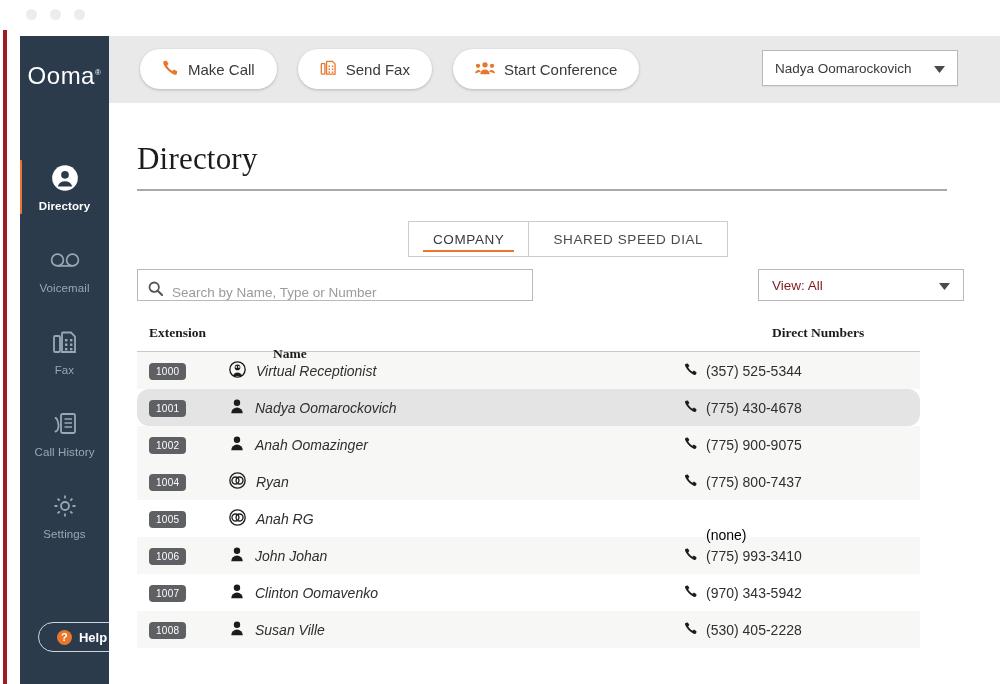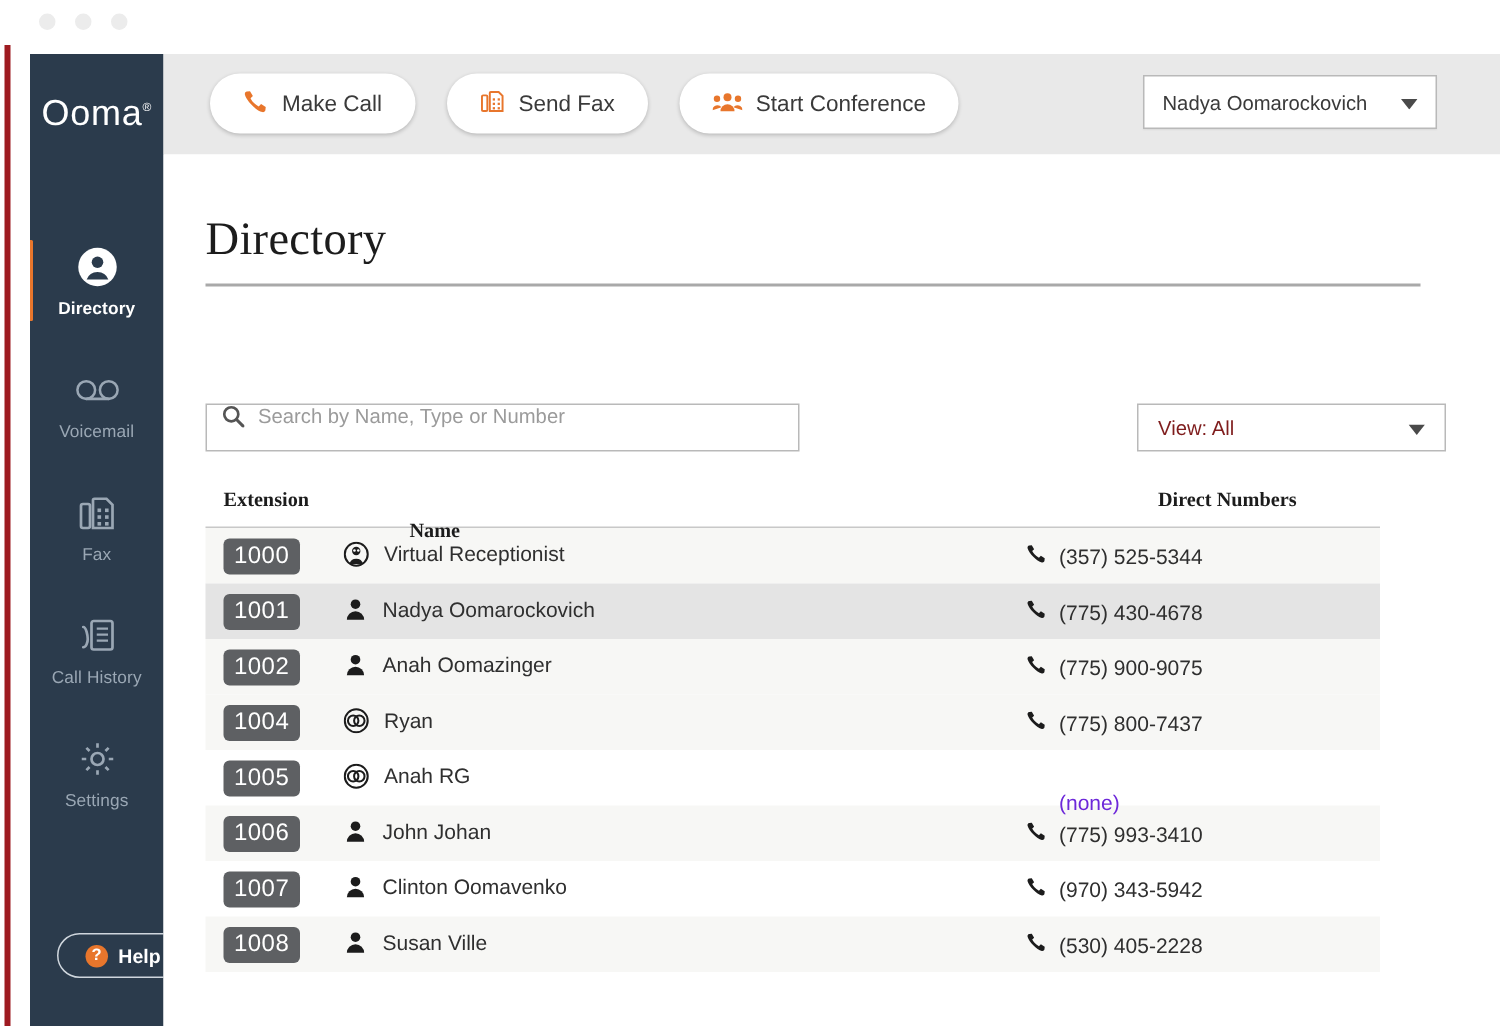--- a/index.html
+++ b/index.html
@@ -89,21 +89,21 @@
     border:1px solid #cccccc; background:#fff; margin-left:-1px;
   }
   .tab.active { border-color:#cccccc; position:relative; color:#3b3b3b; }
   .tab.active::after {
     content:""; position:absolute; left:14px; right:14px; bottom:4px; height:2px; background:#e8762c;
   }
 
   
   .search-box {
     position:absolute; left:28px; top:166px; width:396px; height:32px;
-    border:1px solid #b9b9b9; background:#fff; display:flex; align-items:flex-start; padding:0 10px; gap:9px;
+    border:1px solid #b9b9b9; background:#fff; display:flex; align-items:flex-end; padding:0 10px; gap:9px;
   }
   .search-input {
     border:none; outline:none; width:100%; font-size:13.5px; color:#8d8d8d;
     font-family:"Liberation Sans", sans-serif; background:transparent;
   }
   .search-input::placeholder { color:#9b9b9b; }
   .view-select {
     position:absolute; right:36px; top:166px; width:206px; height:32px;
     border:1px solid #b9b9b9; background:#fff; display:flex; align-items:center;
     padding:0 13px; font-size:13.5px; color:#7f1d1d; cursor:pointer;
@@ -118,29 +118,29 @@
   .th-name { width:455px;margin-top:21px; }
   .th-num { flex:1; }
   .thead-rule { height:1px; background:#c8c8c8; width:783px; }
 
   .row {
     display:flex; align-items:center; height:37px;
     font-size:14px; color:#2f2f2f;
   }
   .row.odd { background:#f7f7f5; }
   .row.even { background:#ffffff; }
-  .row.hover { background:#e4e4e4; }
+  .row.hover { background:#e4e4e4;border-radius:12px; }
   .cell-ext { width:92px; padding-left:12px; }
   .ext-badge {
     display:inline-block; background:#5e6063; color:#fff;
-    font-size:16px; border-radius:4px; padding:3px 7px; letter-spacing:0.3px; min-width:34px; text-align:left;
-  }
-  .cell-name { width:455px; display:flex; gap:10px; }
+    font-size:10px; border-radius:4px; padding:3px 7px; letter-spacing:0.3px; min-width:34px; text-align:left;
+  }
+  .cell-name { width:455px; display:flex; align-items:center; gap:10px;font-style:italic; }
   .cell-num { flex:1; display:flex; align-items:center; gap:8px; }
-  .cell-num.none { padding-left:22px; color:#6d28d9;margin-top:33px; }
+  .cell-num.none { padding-left:22px; color:#000000;margin-top:33px; }
   .orange { fill:#e8762c; }
 </style>
 </head>
 <body>
 
 <div id="root">
 
   <div class="red-stripe"></div>
 
   <div class="chrome">
@@ -280,20 +280,28 @@
           </svg>
       </span>
     </div>
   </div>
 
   <div class="content">
 
     <div class="page-title">Directory</div>
     <div class="title-rule"></div>
 
+    <div class="tabs">
+      <div class="tab active">
+        <span>COMPANY</span>
+      </div>
+      <div class="tab">
+        <span>SHARED SPEED DIAL</span>
+      </div>
+    </div>
 
     <div class="search-box">
       <span>
         <svg width="15" height="15" viewBox="0 0 16 16">
             <circle cx="6.6" cy="6.6" r="5" fill="none" stroke="#555" stroke-width="1.9"></circle>
             <line x1="10.3" y1="10.3" x2="15" y2="15" stroke="#555" stroke-width="2.2" stroke-linecap="round"></line>
           </svg>
       </span>
       <input class="search-input" type="text" placeholder="Search by Name, Type or Number" style="">
     </div>

